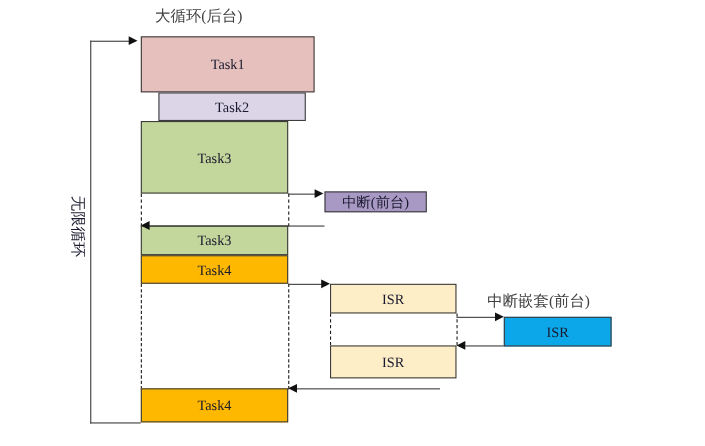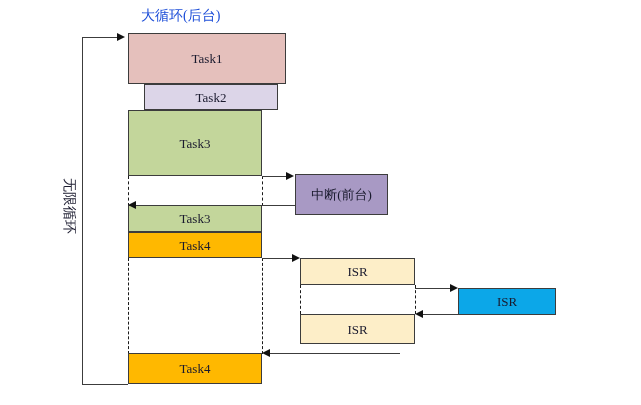--- a/index.html
+++ b/index.html
@@ -22,21 +22,21 @@
     align-items:center;
     justify-content:center;
     font-size:13px;
     line-height:1;
     color:#1a1a2e;
     white-space:nowrap;
   }
   .label{
     position:absolute;
     font-size:14px;
-    color:#1d4ed8;
+    color:#404040;
     white-space:nowrap;
     line-height:1;
   }
   .vlabel{
     position:absolute;
     font-size:14px;
     color:#1a1a2e;
     white-space:nowrap;
     line-height:1;
     transform-origin:0 0;
@@ -79,20 +79,21 @@
     overflow:hidden;
   }
 </style>
 </head>
 <body>
 
 <div id="canvas">
 
   <div class="label" style="left:141px;top:9px;">大循环(后台)</div>
 
+  <div class="label" style="left:443px;top:268px;">中断嵌套(前台)</div>
 
   <div class="solid-v" style="left:82px;top:37px;height:348px;"></div>
   <div class="solid-h" style="left:82px;top:37px;width:38px;"></div>
   <div class="arrow-r" style="left:117px;top:32.5px;"></div>
   <div class="solid-h" style="left:82px;top:384px;width:46px;"></div>
 
   <div class="vlabel" style="left:76px;top:178px;">无限循环</div>
 
   <div class="dash-v" style="left:128px;top:176px;height:30px;"></div>
   <div class="dash-v" style="left:262px;top:176px;height:30px;"></div>
@@ -116,21 +117,21 @@
   </div>
 
   <div class="box" style="left:128px;top:232px;width:134px;height:26px;background:#ffb800;">
     <span>Task4</span>
   </div>
 
   <div class="box" style="left:128px;top:353px;width:134px;height:31px;background:#ffb800;">
     <span>Task4</span>
   </div>
 
-  <div class="box" style="left:295px;top:174px;width:93px;height:41px;background:#a899c4;">
+  <div class="box" style="left:295px;top:174px;width:93px;height:19px;background:#a899c4;">
     <span>中断(前台)</span>
   </div>
 
   <div class="solid-h" style="left:262px;top:176px;width:26px;"></div>
   <div class="arrow-r" style="left:286px;top:171.5px;"></div>
 
   <div class="solid-h" style="left:136px;top:205px;width:159px;"></div>
   <div class="arrow-l" style="left:128px;top:200.5px;"></div>
 
   <div class="box" style="left:300px;top:258px;width:115px;height:27px;background:#fdeec8;">

